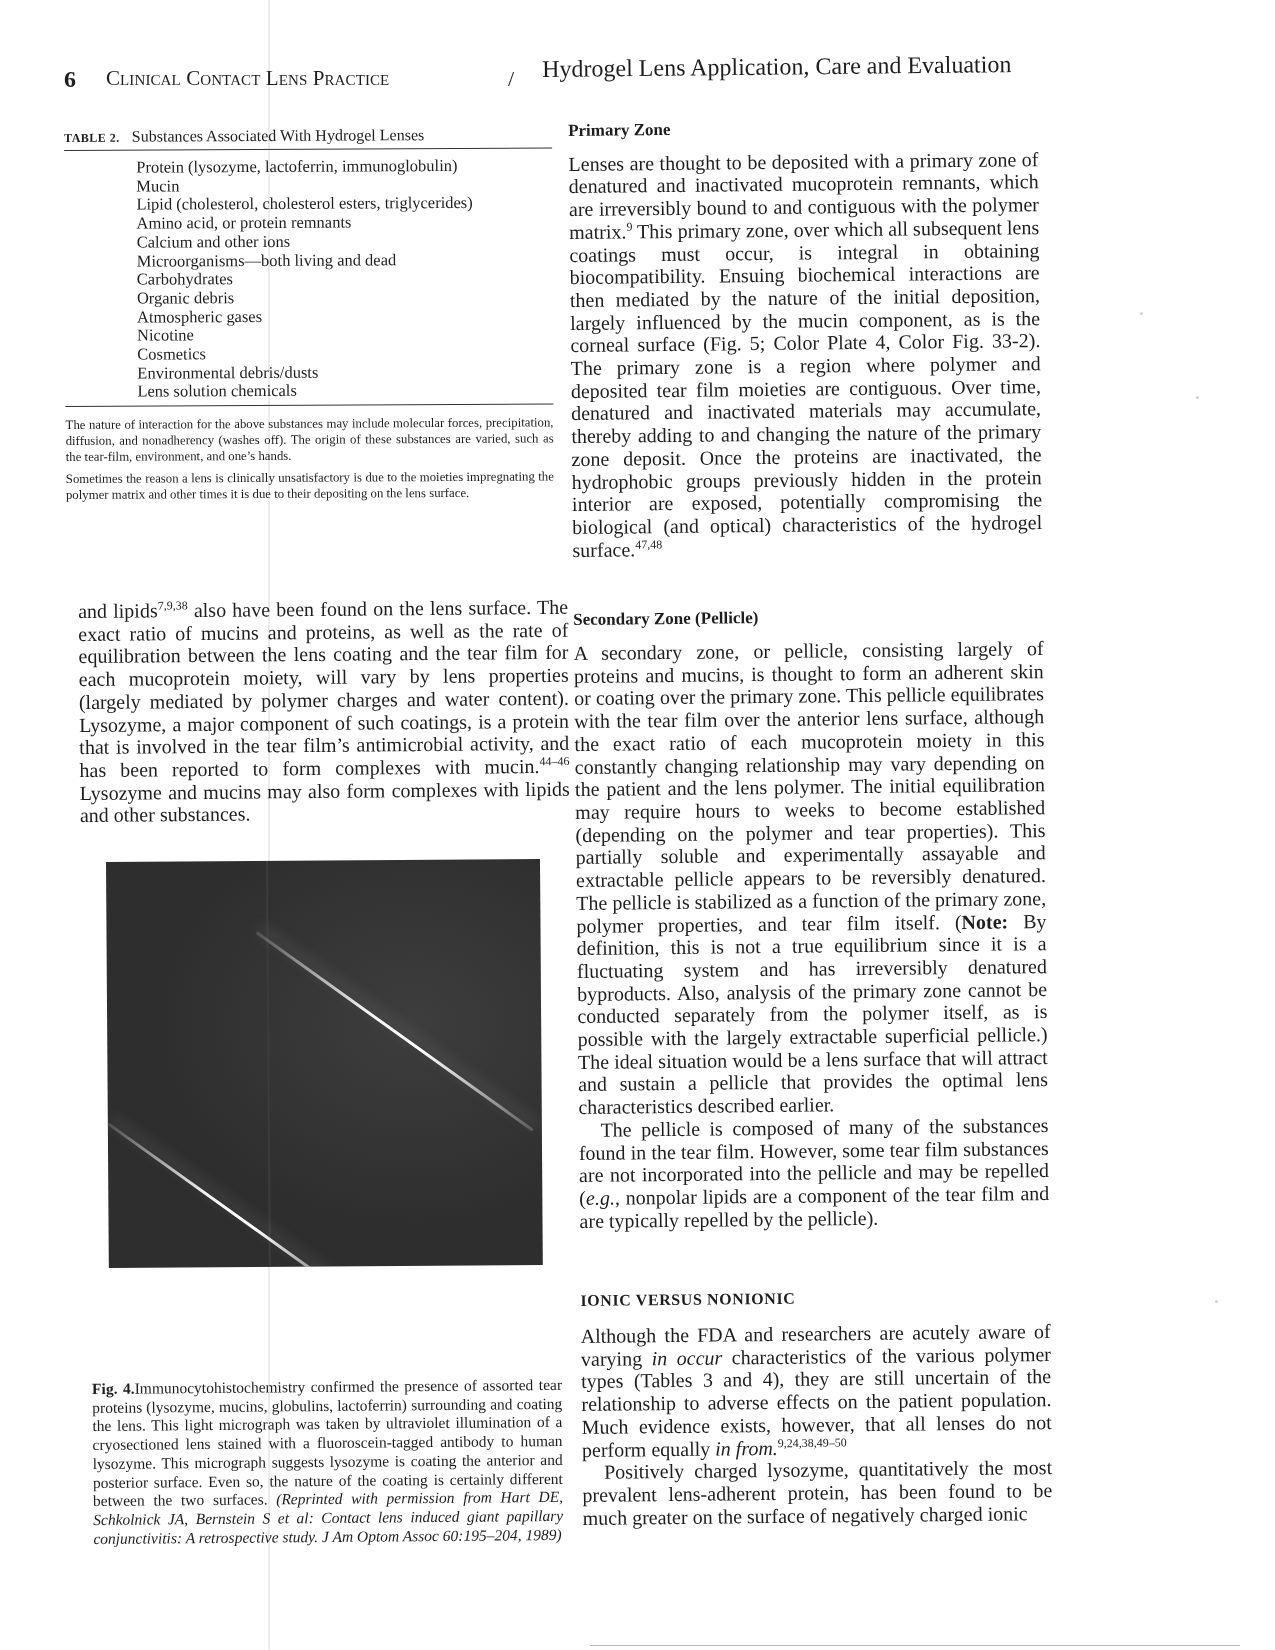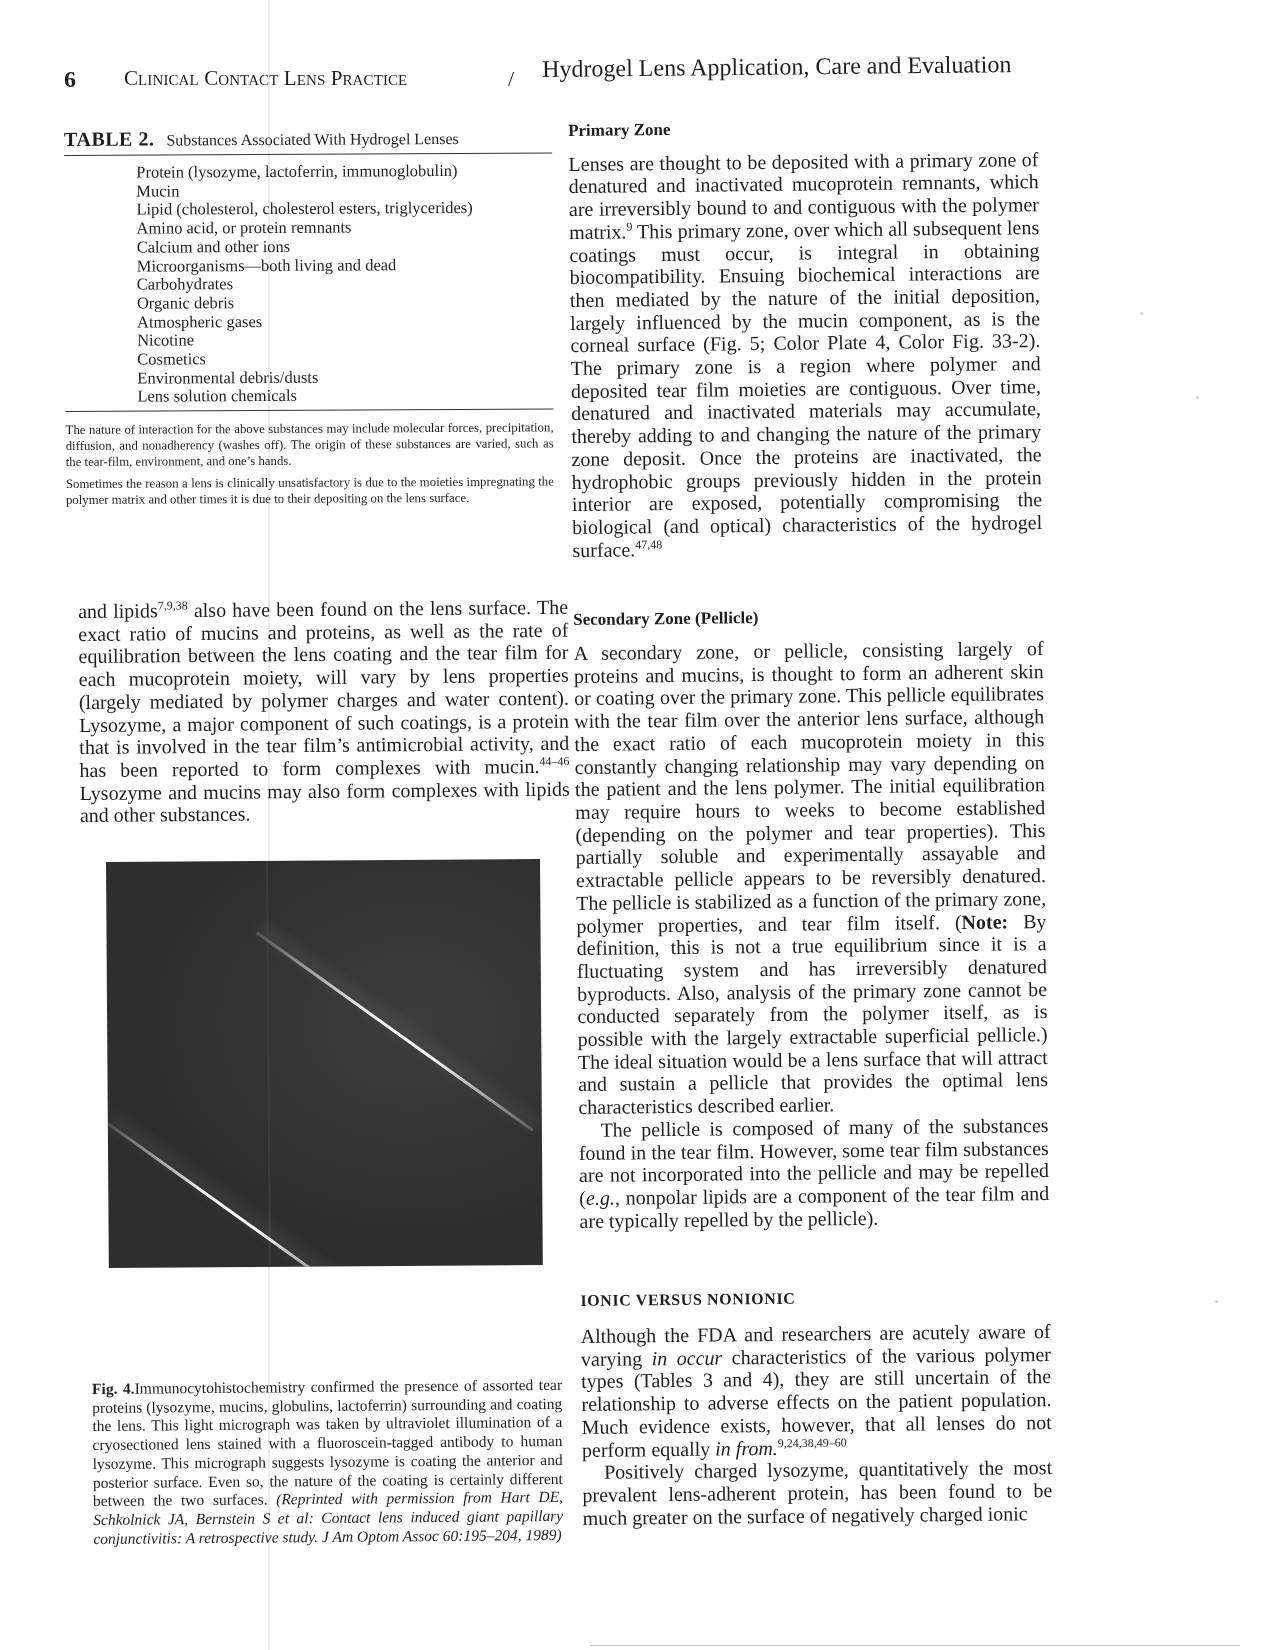--- a/index.html
+++ b/index.html
@@ -4,31 +4,31 @@
 <style>
   html, body { margin:0; padding:0; background:#ffffff; }
   body { width:1275px; height:1650px; position:relative; overflow:hidden;
          font-family:"Liberation Serif","DejaVu Serif",serif; color:#1e1e1e; }
   .abs { position:absolute; }
   sup { font-size:60%; line-height:0; vertical-align:super; }
   em { font-style:italic; }
 
   
   #page-number { left:64px; top:66px; font-size:24px; font-weight:bold; }
-  #running-title { left:124px; top:66px; font-size:21px; letter-spacing:0.1px; font-variant:small-caps; }
+  #running-title { left:106px; top:66px; font-size:21px; letter-spacing:0.1px; font-variant:small-caps; }
   #header-sep { left:508px; top:66px; font-size:22px; }
   #chapter-title { left:542px; top:56px; font-size:24px; transform:rotate(-0.6deg); transform-origin:left top; }
 
   
   #fold-line { left:268px; top:0; width:2px; height:1650px; background:#ececec; }
 
   
   #table2 { left:64px; top:128px; width:488px; transform:rotate(-0.3deg); transform-origin:left top; }
   .table-caption { font-size:16px; padding-bottom:4px; border-bottom:1.5px solid #333; }
-  .table-caption b { font-size:20px; letter-spacing:0.5px; margin-right:12px;text-align:right; }
+  .table-caption b { font-size:12px; letter-spacing:0.5px; margin-right:12px;text-align:right; }
   .table-items { list-style:none; margin:8px 0 0 0; padding:0 0 4px 72px; font-size:16.5px; line-height:18.7px; border-bottom:1.5px solid #333; }
   .table-items li { margin:0; }
   .table-notes { font-size:12.8px; line-height:16px; margin-top:10px; text-align:justify; }
   .table-notes p { margin:0 0 6px 0; }
 
   
   .body-text { font-size:20px; line-height:22.7px; text-align:justify; }
   .body-text p { margin:0; }
   .indent { text-indent:22px; }
 
@@ -111,20 +111,20 @@
   <div class="section-heading">Primary Zone</div>
   <p><span>Lenses are thought to be deposited with a primary zone of denatured and inactivated mucoprotein remnants, which are irreversibly bound to and contiguous with the polymer matrix.</span><sup>9</sup><span> This primary zone, over which all subsequent lens coatings must occur, is integral in obtaining biocompatibility. Ensuing biochemical interactions are then mediated by the nature of the initial deposition, largely influenced by the mucin component, as is the corneal surface (Fig. 5; Color Plate 4, Color Fig. 33-2). The primary zone is a region where polymer and deposited tear film moieties are contiguous. Over time, denatured and inactivated materials may accumulate, thereby adding to and changing the nature of the primary zone deposit. Once the proteins are inactivated, the hydrophobic groups previously hidden in the protein interior are exposed, potentially compromising the biological (and optical) characteristics of the hydrogel surface.</span><sup>47,48</sup></p>
 
   <div class="gap-lg"></div>
   <div class="section-heading">Secondary Zone (Pellicle)</div>
   <p><span>A secondary zone, or pellicle, consisting largely of proteins and mucins, is thought to form an adherent skin or coating over the primary zone. This pellicle equilibrates with the tear film over the anterior lens surface, although the exact ratio of each mucoprotein moiety in this constantly changing relationship may vary depending on the patient and the lens polymer. The initial equilibration may require hours to weeks to become established (depending on the polymer and tear properties). This partially soluble and experimentally assayable and extractable pellicle appears to be reversibly denatured. The pellicle is stabilized as a function of the primary zone, polymer properties, and tear film itself. (</span><b>Note:</b><span> By definition, this is not a true equilibrium since it is a fluctuating system and has irreversibly denatured byproducts. Also, analysis of the primary zone cannot be conducted separately from the polymer itself, as is possible with the largely extractable superficial pellicle.) The ideal situation would be a lens surface that will attract and sustain a pellicle that provides the optimal lens characteristics described earlier.</span></p>
   <p class="indent"><span>The pellicle is composed of many of the substances found in the tear film. However, some tear film substances are not incorporated into the pellicle and may be repelled (</span><em>e.g.</em><span>, nonpolar lipids are a component of the tear film and are typically repelled by the pellicle).</span></p>
 
   <div class="gap-xl"></div>
   <div class="caps-heading">IONIC VERSUS NONIONIC</div>
-  <p><span>Although the FDA and researchers are acutely aware of varying </span><em>in occur</em><span> characteristics of the various polymer types (Tables 3 and 4), they are still uncertain of the relationship to adverse effects on the patient population. Much evidence exists, however, that all lenses do not perform equally </span><em>in from.</em><sup>9,24,38,49–60</sup></p>
+  <p><span>Although the FDA and researchers are acutely aware of varying </span><em>in occur</em><span> characteristics of the various polymer types (Tables 3 and 4), they are still uncertain of the relationship to adverse effects on the patient population. Much evidence exists, however, that all lenses do not perform equally </span><em>in from.</em><sup>9,24,38,49–50</sup></p>
   <p class="indent">Positively charged lysozyme, quantitatively the most prevalent lens-adherent protein, has been found to be much greater on the surface of negatively charged ionic</p>
 </div>
 
 <div class="abs scan-mark" style="left:1140px;top:312px"></div>
 <div class="abs scan-mark" style="left:1196px;top:396px"></div>
 <div class="abs scan-mark" style="left:1215px;top:1300px"></div>
 <div class="abs" id="bottom-rule"></div>
 
 </body></html>

